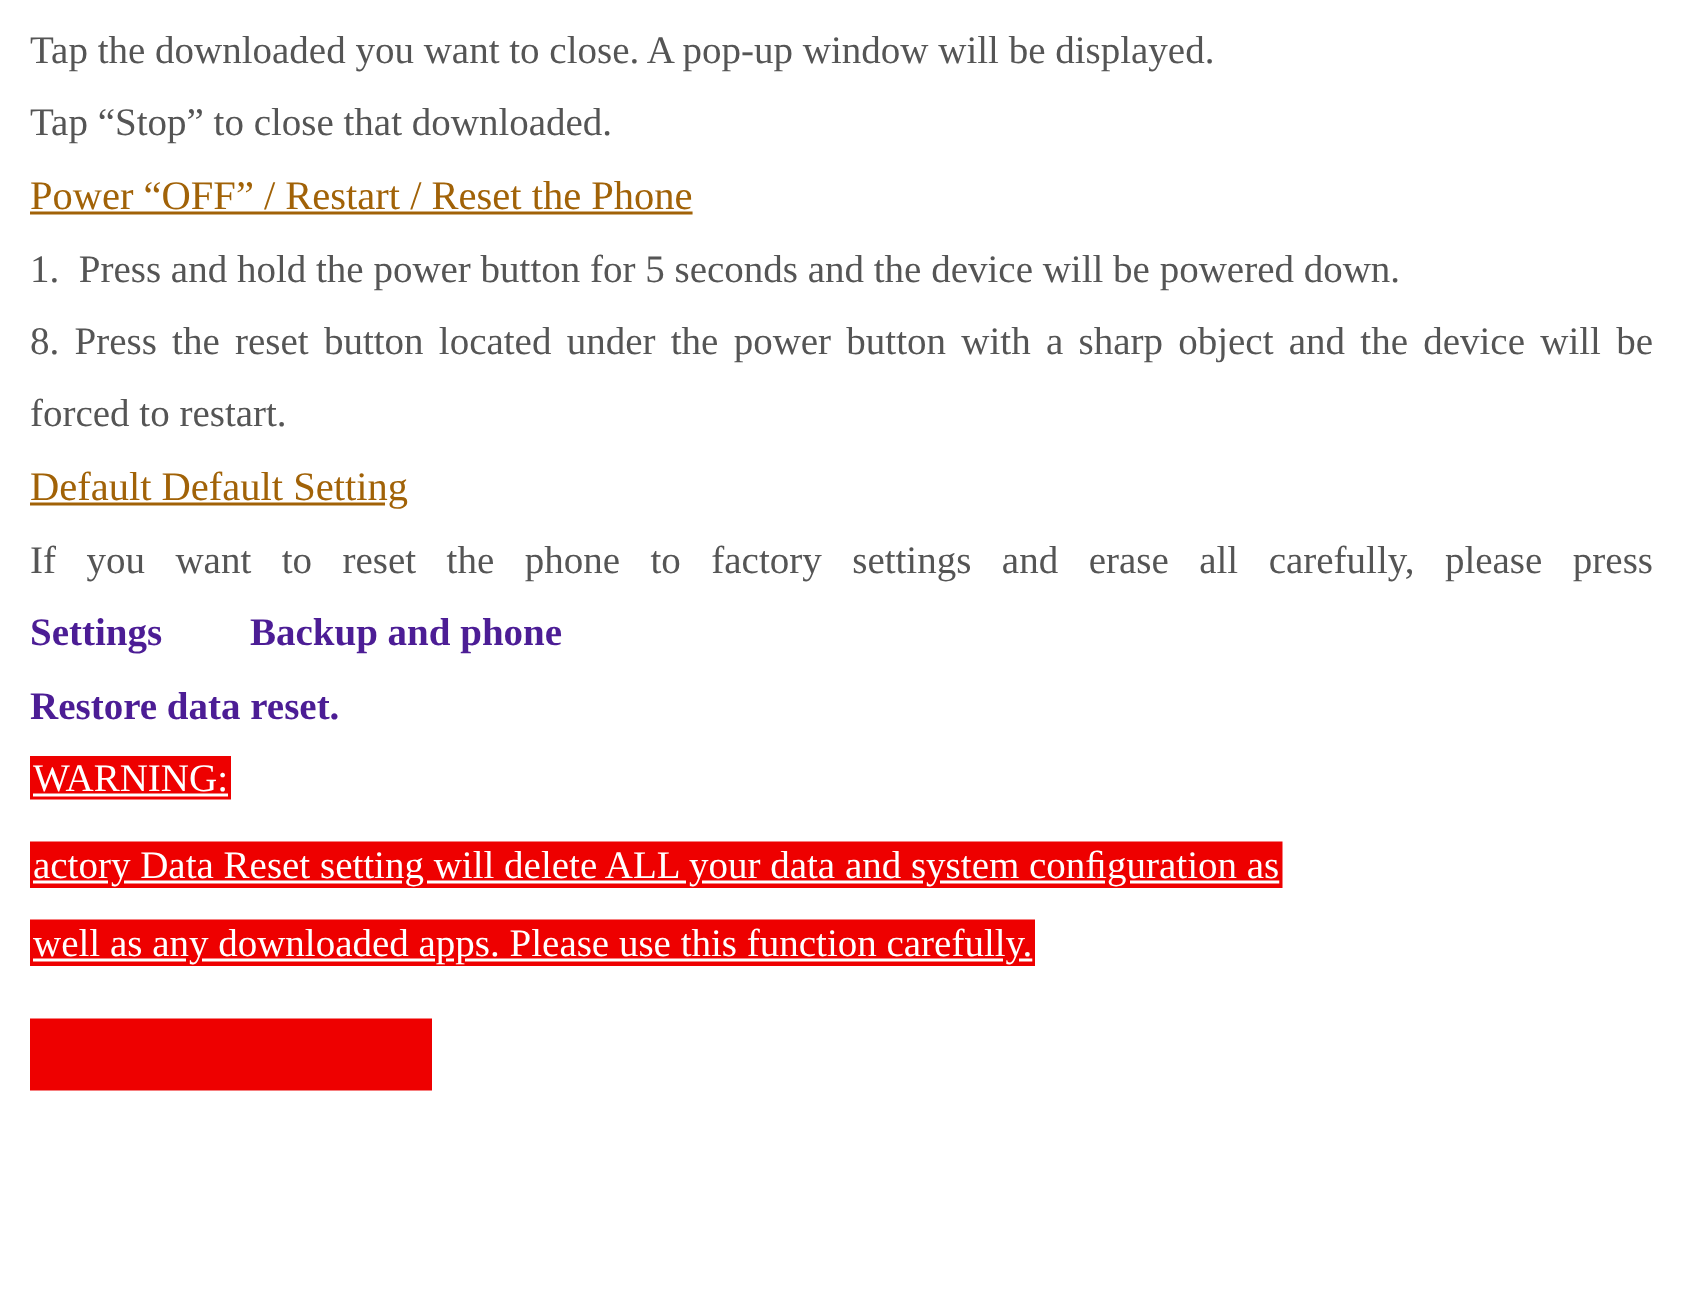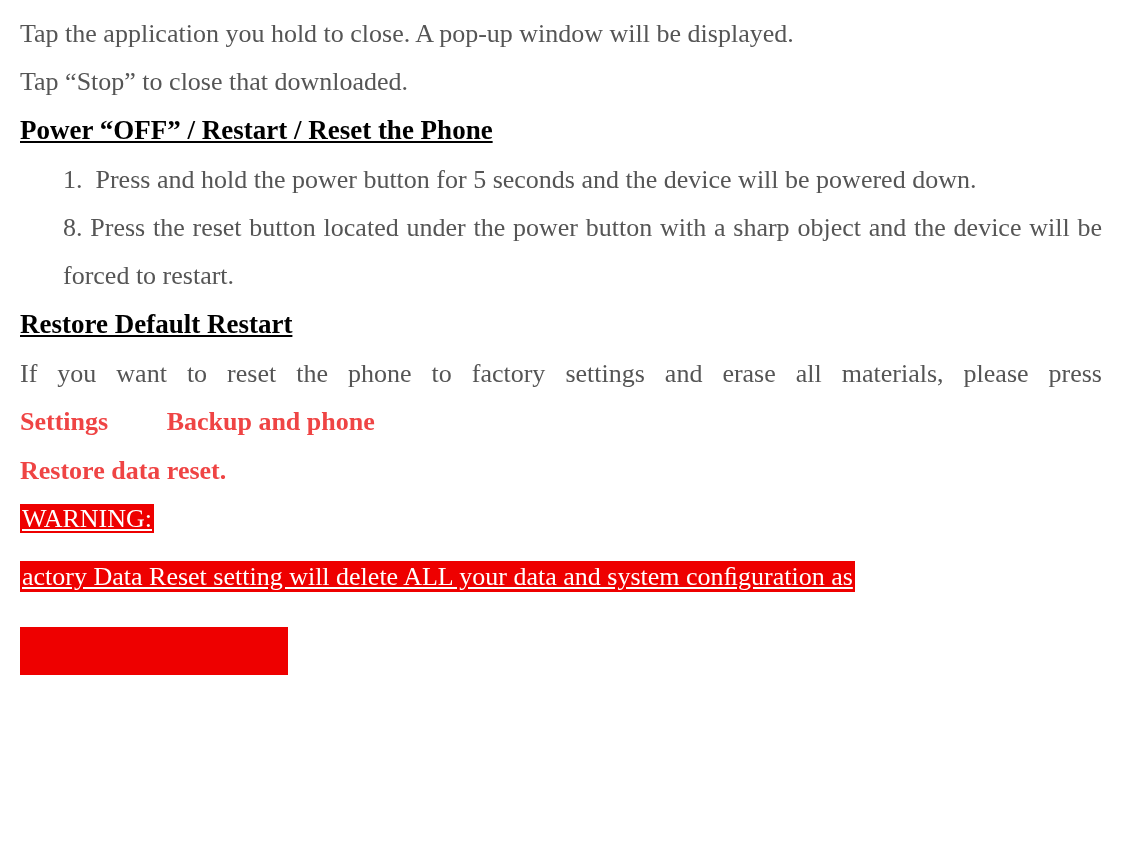--- a/index.html
+++ b/index.html
@@ -14,32 +14,31 @@
       font-family: "SimSun", "NSimSun", "Songti SC", serif;
       padding: 10px 20px 20px 20px;
       color: #555555;
       font-size: 26px;
       line-height: 1.85;
     }
     .para {
       text-align: justify;
     }
     .heading {
-      font-weight: bold;
-      color: #000000;
+      font-weight: normal;
+      color: #a16207;
       text-decoration: underline;
       font-size: 27px;
     }
     .step {
       text-align: justify;
-      margin-left: 43px;
     }
     .bold-black {
       font-weight: bold;
-      color: #ef4444;
+      color: #4c1d95;
     }
     .warning-label {
       display: inline;
       background: #ee0000;
       color: #ffffff;
       text-decoration: underline;
       font-family: "SimSun", "NSimSun", serif;
       font-size: 26px;
       padding: 0 2px;
       text-align: right;
@@ -64,41 +63,42 @@
       width: 268px;
       height: 48px;
       margin-top: 24px;
     }
   </style>
 </head>
 <body>
 
 
 
-<div class="para">Tap the application you hold to close. A pop-up window will be displayed.</div>
+<div class="para">Tap the downloaded you want to close. A pop-up window will be displayed.</div>
 <div class="para">Tap “Stop” to close that downloaded.</div>
 
 <div class="heading">Power “OFF” / Restart / Reset the Phone</div>
 
 <div class="step">1.&nbsp; Press and hold the power button for 5 seconds and the device will be powered down.</div>
 <div class="step">8. Press the reset button located under the power button with a sharp object and the device will be forced to restart.</div>
 
-<div class="heading">Restore Default Restart</div>
+<div class="heading">Default Default Setting</div>
 
 <div class="para">
-  <span>If you want to reset the phone to factory settings and erase all materials, please press </span><span class="bold-black">Settings</span><span>&nbsp;&nbsp;&nbsp;&nbsp;&nbsp;&nbsp;&nbsp;&nbsp;&nbsp;</span><span class="bold-black">Backup and phone</span>
+  <span>If you want to reset the phone to factory settings and erase all carefully, please press </span><span class="bold-black">Settings</span><span>&nbsp;&nbsp;&nbsp;&nbsp;&nbsp;&nbsp;&nbsp;&nbsp;&nbsp;</span><span class="bold-black">Backup and phone</span>
 </div>
 <div class="para bold-black">Restore data reset.</div>
 
 <div>
   <span class="warning-label">WARNING:</span>
 </div>
 
 <div class="spacer"></div>
 
 <div class="warning-text">
   <span class="hl">actory Data Reset setting will delete ALL your data and system conﬁguration as</span><br>
+  <span class="hl">well as any downloaded apps. Please use this function carefully.</span>
 </div>
 
 <div class="red-box"></div>
 
 
 
 
 </body></html>

